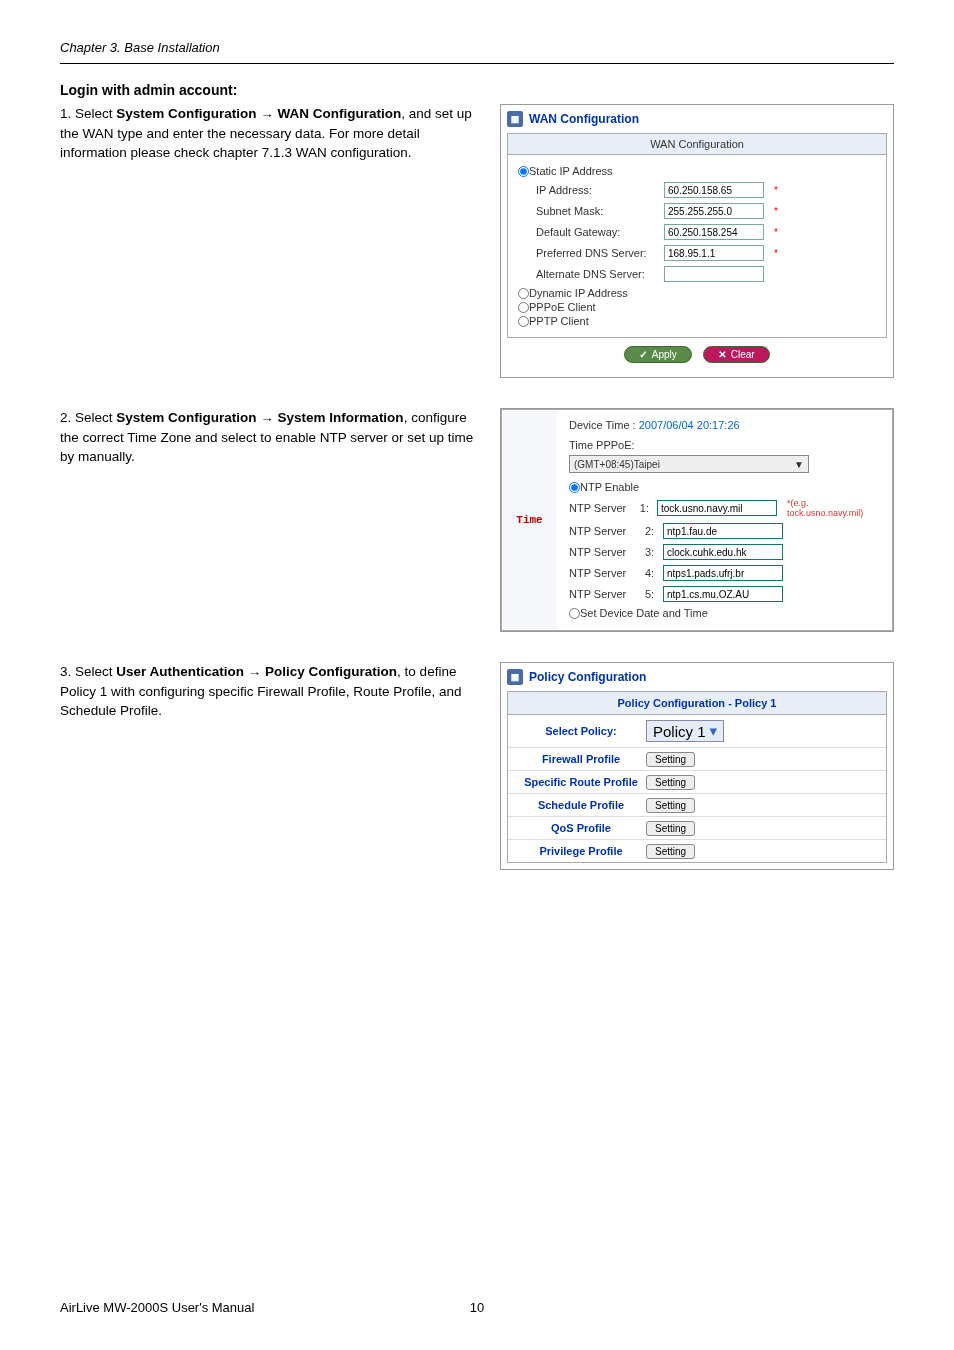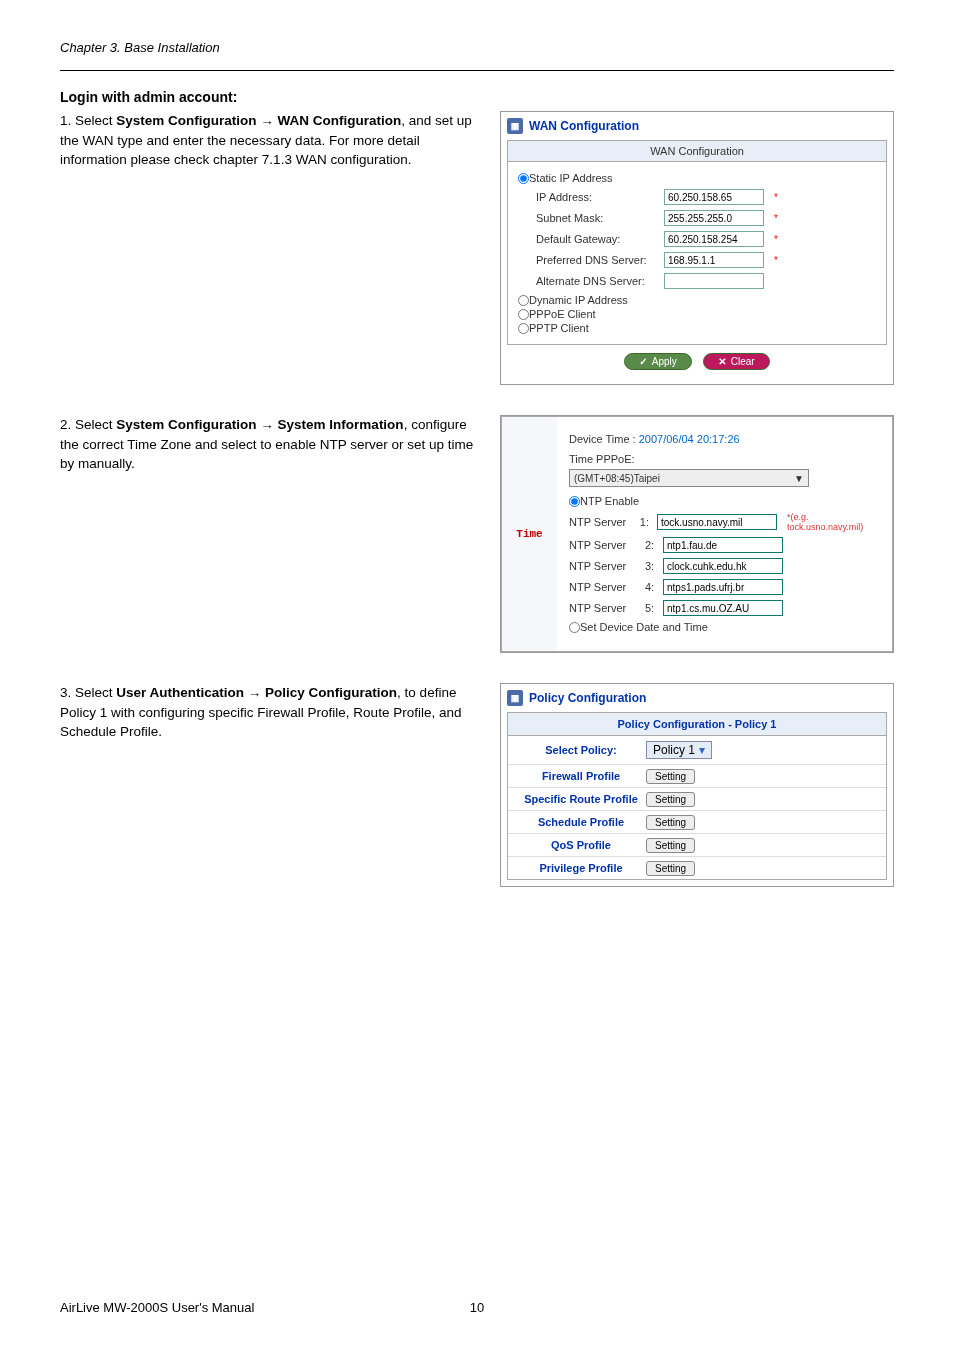--- a/index.html
+++ b/index.html
@@ -6,21 +6,21 @@
   body {
     font-family: Arial, sans-serif;
     background: #fff;
     width: 954px;
     height: 1350px;
     position: relative;
     padding: 40px 60px;
     font-size: 13px;
     color: #000;
   }
-  .chapter-title { font-style: italic; font-size: 13px; margin-bottom: 15px; }
+  .chapter-title { font-style: italic; font-size: 13px; margin-bottom: 8px; }
   .hr-line { border: none; border-top: 1px solid #000; margin-bottom: 18px; }
   .login-title { font-weight: bold; font-size: 14px; margin-bottom: 6px; }
   .content-row { display: flex; gap: 20px; margin-bottom: 30px; }
   .left-col { width: 420px; font-size: 13.5px; line-height: 1.45; }
   .num-label { display: inline; }
   .bold { font-weight: bold; }
   .arrow { font-family: Arial; }
   .right-col { flex: 1; }
   .panel-outer { border: 1px solid #999; padding: 6px; background: #fff; }
   .panel-header { display: flex; align-items: center; gap: 6px; font-weight: bold; color: #0033aa; font-size: 12px; margin-bottom: 6px; }
@@ -36,37 +36,37 @@
   .field-label { width:120px; font-size:11px;}
   .field-input { border:1px solid #7a9; background:#fff; font-size:10px; padding:1px 3px; width:100px; height:16px;}
   .red-star { color:red; font-size:10px; margin-left:2px;}
   .btn-row { text-align:center; padding:8px 0;}
   .pill-btn { display:inline-block; background:#5a8a4a; color:#fff; border-radius:9px; padding:2px 14px; font-size:10px; margin:0 4px; border:1px solid #3a6a2a;}
   .pill-btn.clear { background:#be185d;}
   .pill-btn .sym { font-weight:bold; margin-right:4px;}
 
   .time-grid { border:1px solid #aaa; display:flex; }
   .time-left { width:55px; display:flex; align-items:center; justify-content:center; color:#b00; font-size:11px; font-weight:bold; background:#f5f7fb;font-family:Liberation Mono, monospace;}
-  .time-right { flex:1; padding:16px 12px; font-size:11px; color:#333;}
+  .time-right { flex:1; padding:9px 12px; font-size:11px; color:#333;}
   .device-time { margin-bottom:8px;} .device-time .val{ color:#06c;}
   .tz-label { margin-bottom:4px;}
   .tz-select { border:1px solid #888; background:#eee; width:240px; font-size:10px; padding:1px 4px; height:18px; display:flex; align-items:center; justify-content:space-between;}
   .ntp-row { display:flex; align-items:center; gap:6px; margin:5px 0;}
   .ntp-label { width:70px;}
   .ntp-num { width:12px;}
   .ntp-input { border:1px solid #0f766e; width:120px; height:16px; font-size:10px; padding:1px 3px;}
   .ntp-hint { color:#d33; font-size:9px; margin-left:4px;}
 
   .policy-grid { border:1px solid #aaa;}
   .policy-title-row { background:#e8eef8; text-align:center; font-size:11px; font-weight:bold; color:#0033aa; padding:5px 0; border-bottom:1px solid #aaa;}
   .policy-row { display:flex; align-items:center; border-bottom:1px solid #ddd; padding:5px 8px; font-size:11px;}
   .policy-row:last-child { border-bottom:none;}
   .policy-label { width:130px; color:#0033aa; font-weight:bold; text-align:center;}
   .policy-val {}
-  .policy-select { border:1px solid #88a; background:#e4ecf8; padding:1px 6px; font-size:12px; display:inline-flex; align-items:center; gap:4px;}
+  .policy-select { border:1px solid #88a; background:#e4ecf8; padding:1px 6px; font-size:15px; display:inline-flex; align-items:center; gap:4px;}
   .setting-btn { border:1px solid #888; background:#eee; border-radius:3px; padding:1px 8px; font-size:10px;}
 
   .footer { position:absolute; bottom:35px; left:60px; right:60px; font-size:13px; display:flex; justify-content:space-between;}
   .footer .pagenum { position:absolute; left:50%; transform:translateX(-50%);}
 
   input[type=radio]{ margin:0; width:11px; height:11px;}
 </style>
 </head>
 <body>
 

